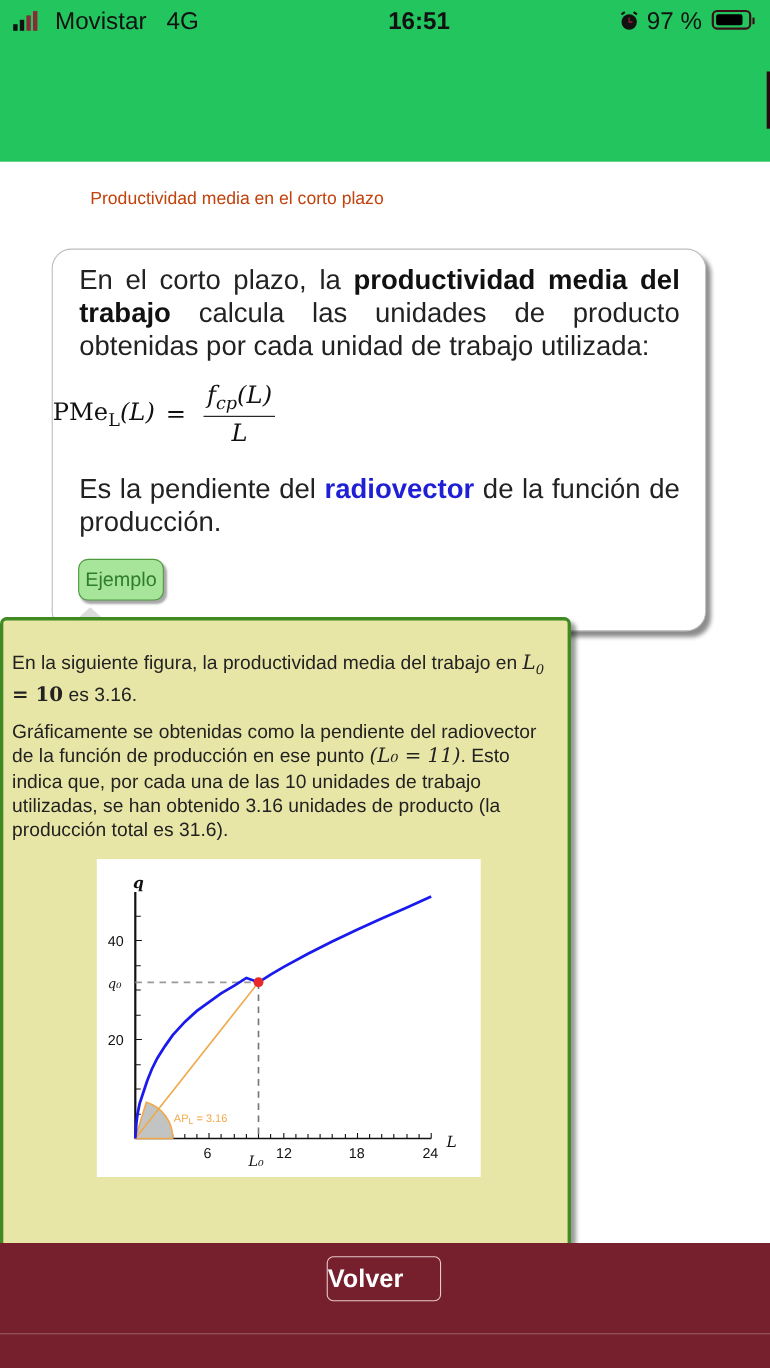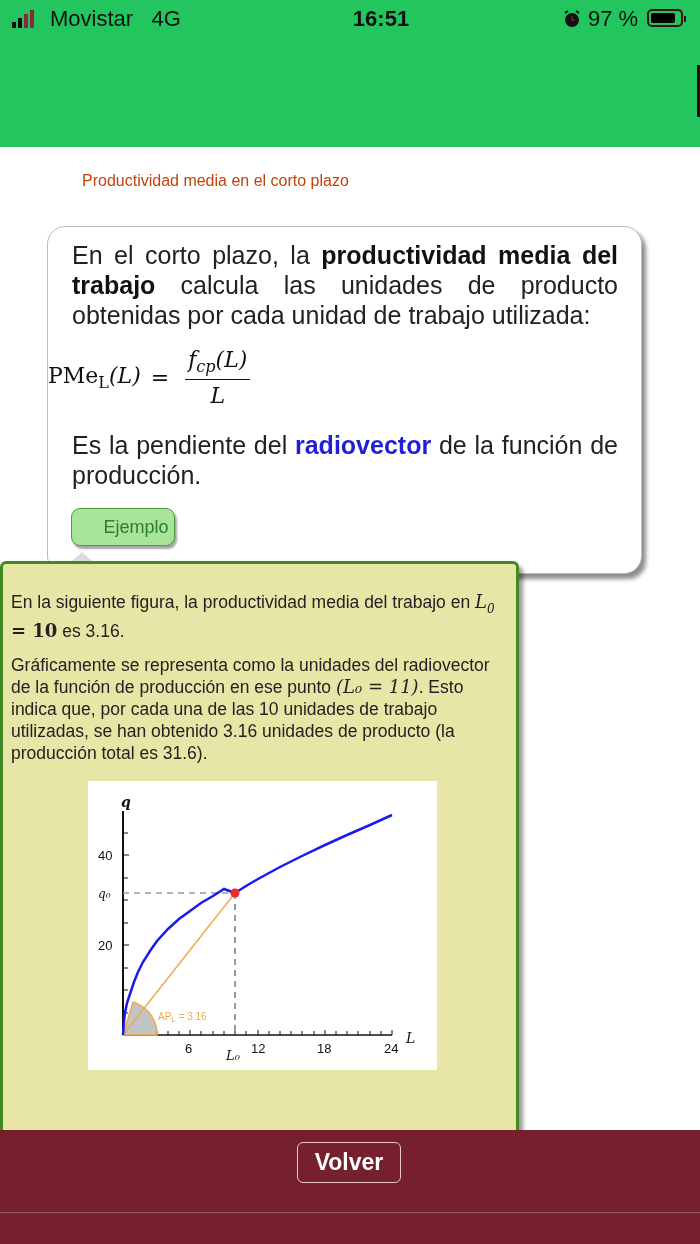--- a/index.html
+++ b/index.html
@@ -50,21 +50,21 @@
     }
     .formula .wrap { display:inline-flex; align-items:center; gap:10px; }
     .formula .frac { display:inline-flex; flex-direction:column; align-items:center; margin-left:6px; }
     .formula .num { padding:0 3px 3px; border-bottom:1.5px solid #111; font-style:italic; }
     .formula .den { padding-top:3px; font-style:italic; }
     .formula sub { font-size:16px; }
     .ex-btn {
       position:absolute; left:23px; top:281px; width:76px; height:36px;
       background:#a7e59a; border:1.5px solid #4e9a3f; border-radius:9px;
       box-shadow:2px 3px 2px rgba(0,0,0,0.35);
-      color:#2e7d2c; font-size:18px; line-height:36px; text-align:center;padding-left:26px;
+      color:#2e7d2c; font-size:18px; line-height:36px; text-align:center;
     }
     .pointer {
       position:absolute; left:72px; top:552px; width:0; height:0;
       border-left:10px solid transparent; border-right:10px solid transparent;
       border-bottom:9px solid #dcdcdc;
     }
     .example {
       position:absolute; left:0; top:561px; width:519px; height:644px;
       background:#e8e6a6; border:3px solid #3f8a22; border-radius:6px; box-sizing:border-box;
       box-shadow:4px 5px 4px rgba(0,0,0,0.4);
@@ -77,21 +77,21 @@
     .chart-box {
       position:absolute; left:85px; top:217px; width:349px; height:289px; background:#fff;
     }
     .bottombar {
       position:absolute; left:0; top:1130px; width:700px; height:114px; background:#76202d;
     }
     .bottombar .divider { position:absolute; left:0; top:82px; width:700px; height:1px; background:#9a5a63; }
     .volver {
       position:absolute; left:297px; top:12px; width:104px; height:41px;
       border:1.5px solid #e8c8cc; border-radius:6px; box-sizing:border-box;
-      color:#fff; font-weight:bold; font-size:23px; text-align:center; line-height:38px;
+      color:#fff; font-weight:bold; font-size:23px; line-height:38px;
     }
   </style>
 </head>
 <body>
 
 <div class="topbar">
   <div class="status">
     <div class="signal">
       <span style="height:6px"></span>
         <span style="height:10px"></span>
@@ -129,21 +129,21 @@
     </span>
   </div>
   <p class="p2"><span>Es la pendiente del </span><span class="link">radiovector</span><span> de la función de producción.</span></p>
   <div class="ex-btn">Ejemplo</div>
 </div>
 
 <div class="pointer"></div>
 
 <div class="example">
   <p class="e1"><span>En la siguiente figura, la productividad media del trabajo en </span><span class="math"><span>L</span><sub style="font-size:12px">0</sub><b> = 10</b></span><span> es 3.16.</span></p>
-  <p class="e2"><span>Gráficamente se representa como la unidades del radiovector de la función de producción en ese punto </span><span class="math">(L₀ = 11)</span><span>. Esto indica que, por cada una de las 10 unidades de trabajo utilizadas, se han obtenido 3.16 unidades de producto (la producción total es 31.6).</span></p>
+  <p class="e2"><span>Gráficamente se obtenidas como la pendiente del radiovector de la función de producción en ese punto </span><span class="math">(L₀ = 11)</span><span>. Esto indica que, por cada una de las 10 unidades de trabajo utilizadas, se han obtenido 3.16 unidades de producto (la producción total es 31.6).</span></p>
 
   <div class="chart-box">
     <svg width="349" height="289" viewBox="0 0 349 289">
 
       <line x1="35" y1="30" x2="35" y2="254" stroke="#111" stroke-width="2"></line>
       <line x1="35" y1="254" x2="304" y2="254" stroke="#111" stroke-width="1.5"></line>
 
       <g stroke="#111" stroke-width="1">
         <line x1="35" y1="232" x2="40" y2="232"></line>
           <line x1="35" y1="209" x2="40" y2="209"></line>

